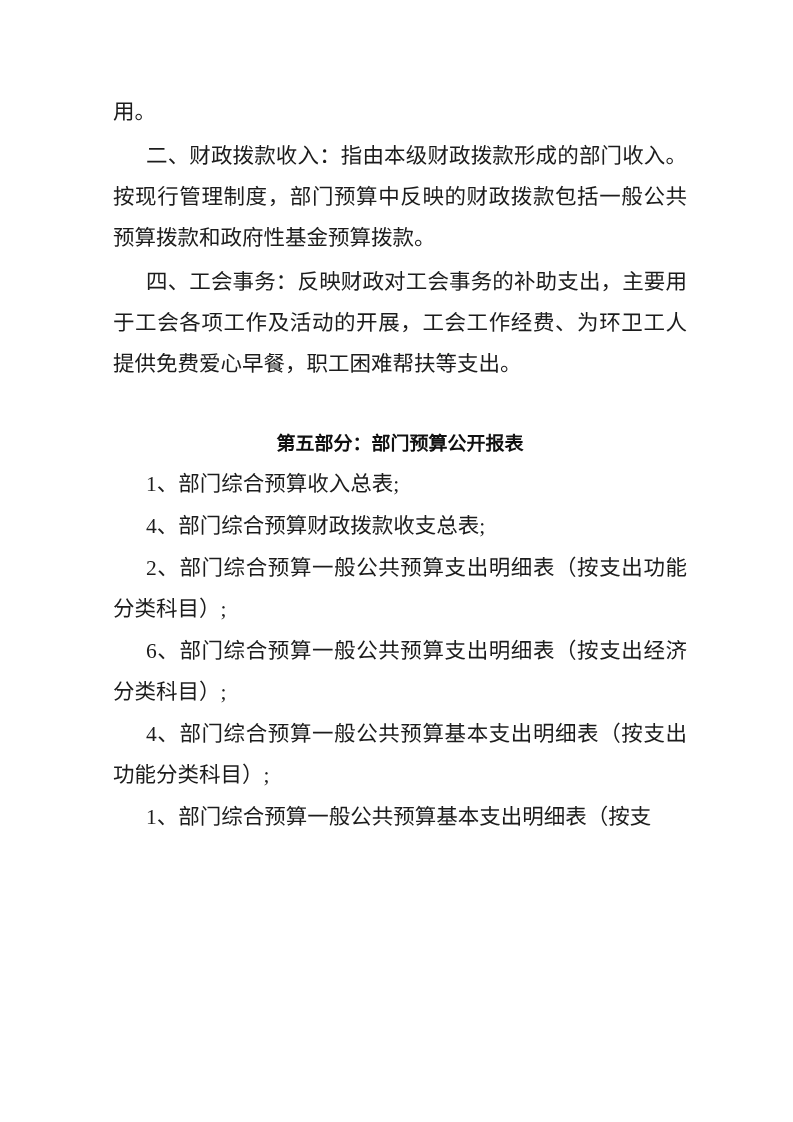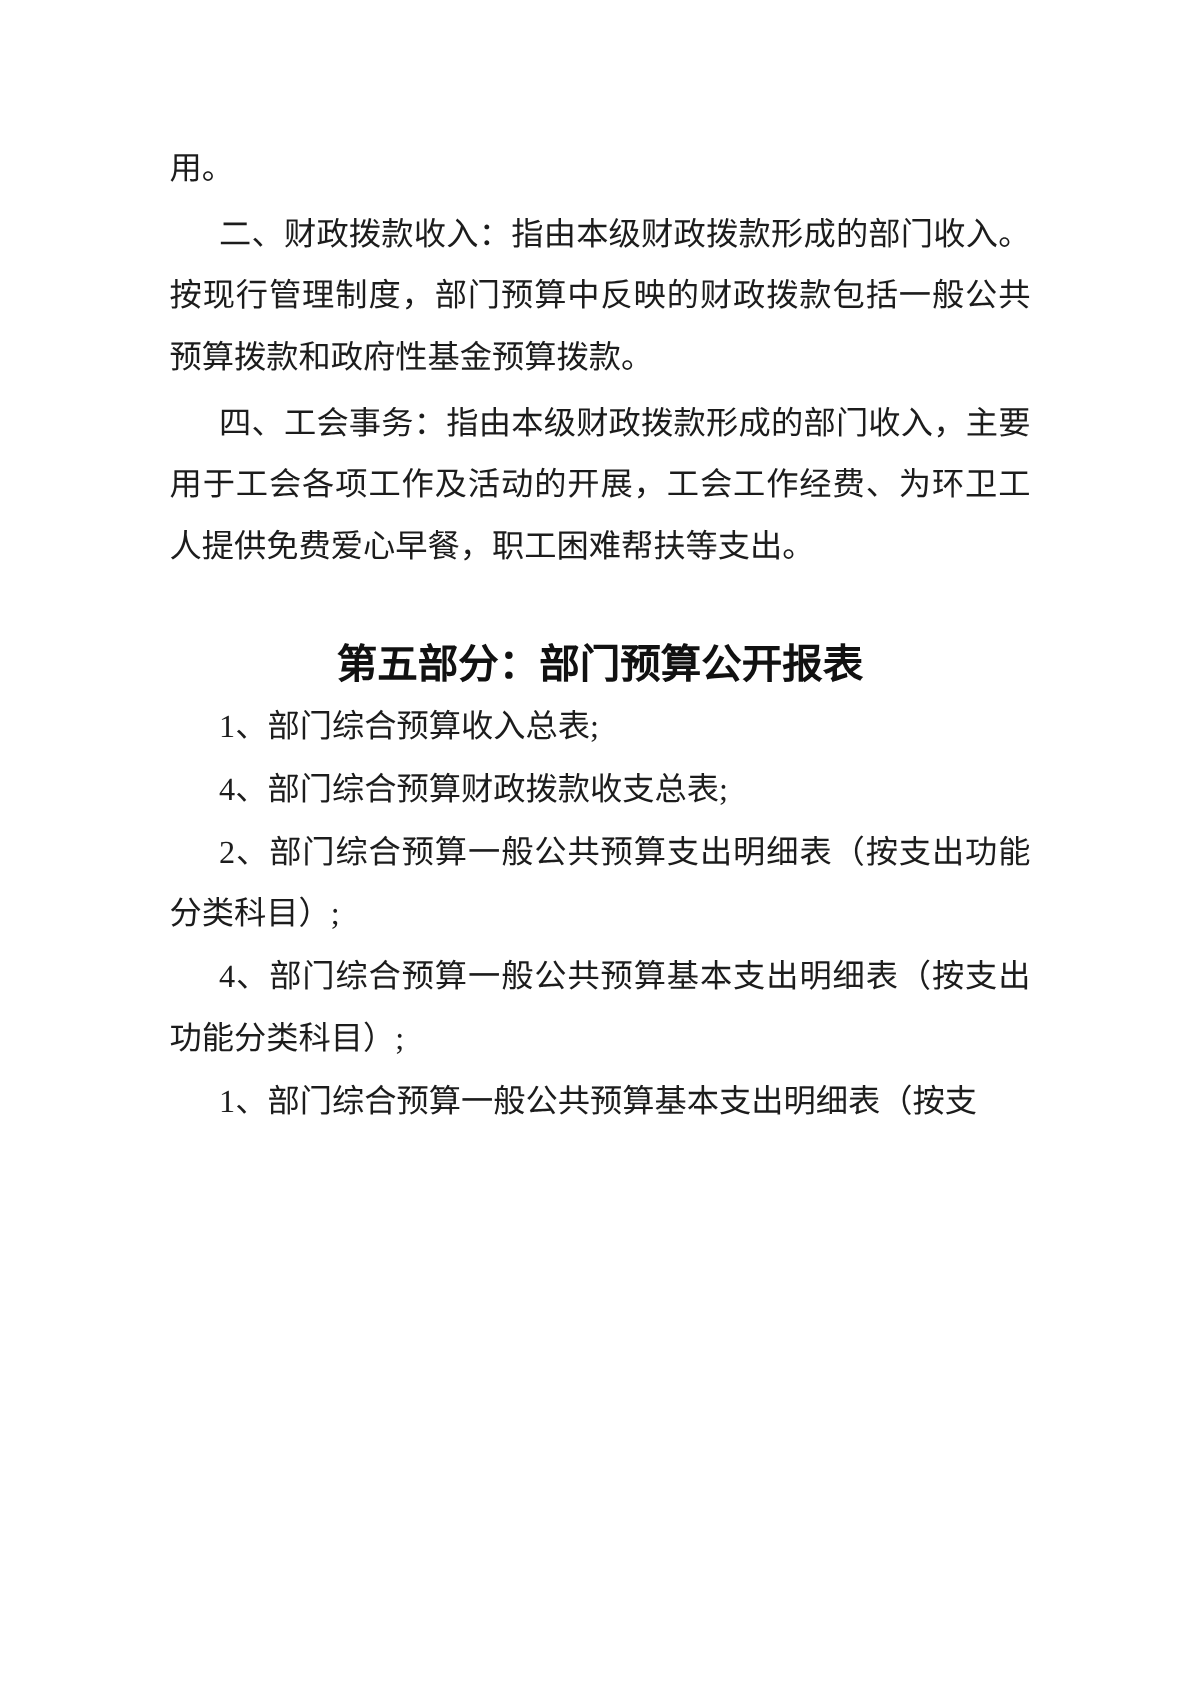--- a/index.html
+++ b/index.html
@@ -34,21 +34,21 @@
   }
   p.para.cont {
     text-indent: 0;
     text-align: left;
   }
   h2.heading {
     margin: 38px 0 0 0;
     padding: 0;
     text-indent: 0;
     text-align: center;
-    font-size: 27px;
+    font-size: 19px;
     line-height: 41px;
     font-weight: bold;
     font-family: "Liberation Sans", "DejaVu Sans", sans-serif;
     color: #111111;
   }
   p.item {
     margin: 0 0 1px 0;
     text-indent: 33px;
   }
 </style>
@@ -56,31 +56,32 @@
 <body>
 
 <div class="page">
   <div class="content">
 
     <p class="para cont">用。</p>
 
     <p class="para">二、财政拨款收入：指由本级财政拨款形成的部门收入。按现行管理制度，部门预算中反映的财政拨款包括一般公共预算拨款和政府性基金预算拨款。</p>
 
 
-    <p class="para">四、工会事务：指由本级财政拨款形成的部门收入，主要用于工会各项工作及活动的开展，工会工作经费、为环卫工人提供免费爱心早餐，职工困难帮扶等支出。</p>
+    <p class="para">四、工会事务：反映财政对工会事务的补助支出，主要用于工会各项工作及活动的开展，工会工作经费、为环卫工人提供免费爱心早餐，职工困难帮扶等支出。</p>
 
     <h2 class="heading">第五部分：部门预算公开报表</h2>
 
 
     <p class="item">1、部门综合预算收入总表;</p>
 
 
     <p class="item">4、部门综合预算财政拨款收支总表;</p>
 
     <p class="item">2、部门综合预算一般公共预算支出明细表（按支出功能分类科目）;</p>
 
+    <p class="item">6、部门综合预算一般公共预算支出明细表（按支出经济分类科目）;</p>
 
     <p class="item">4、部门综合预算一般公共预算基本支出明细表（按支出功能分类科目）;</p>
 
     <p class="item">1、部门综合预算一般公共预算基本支出明细表（按支</p>
 
   </div>
 </div>
 
 </body></html>

